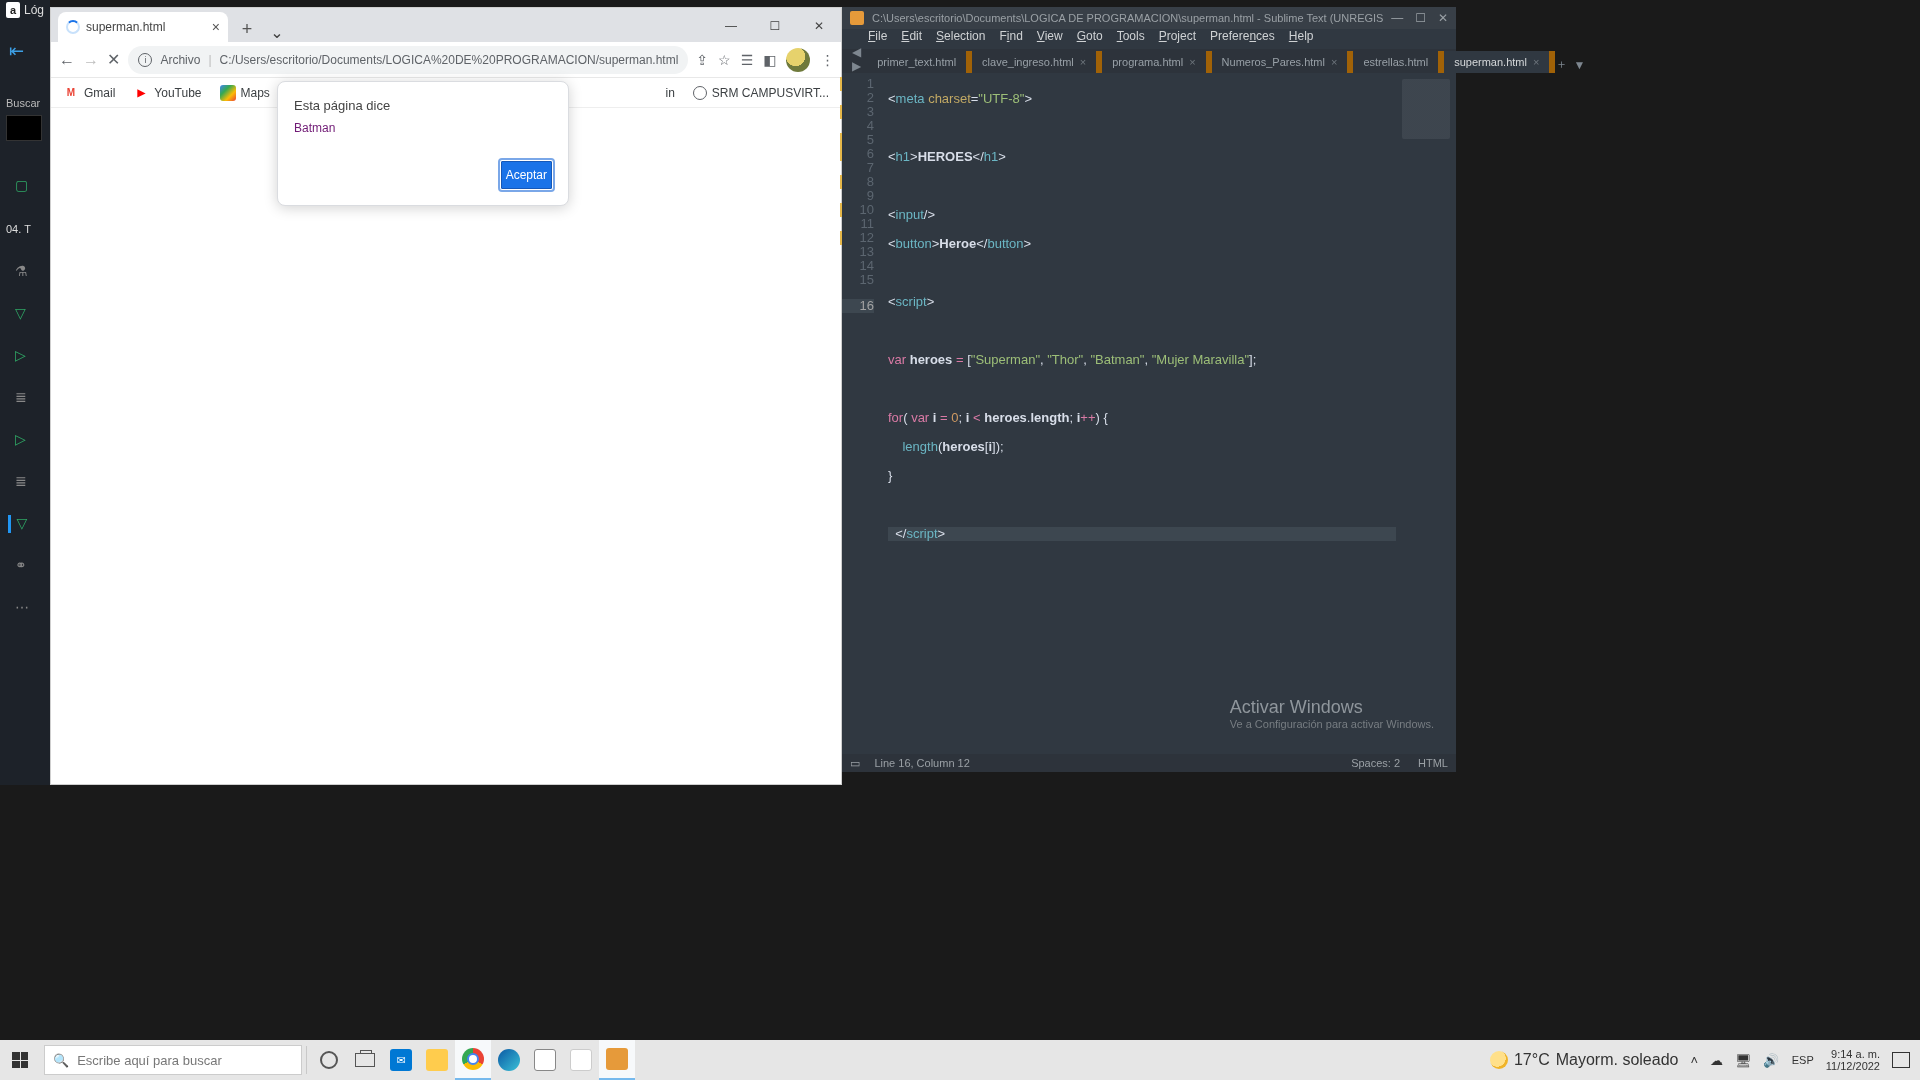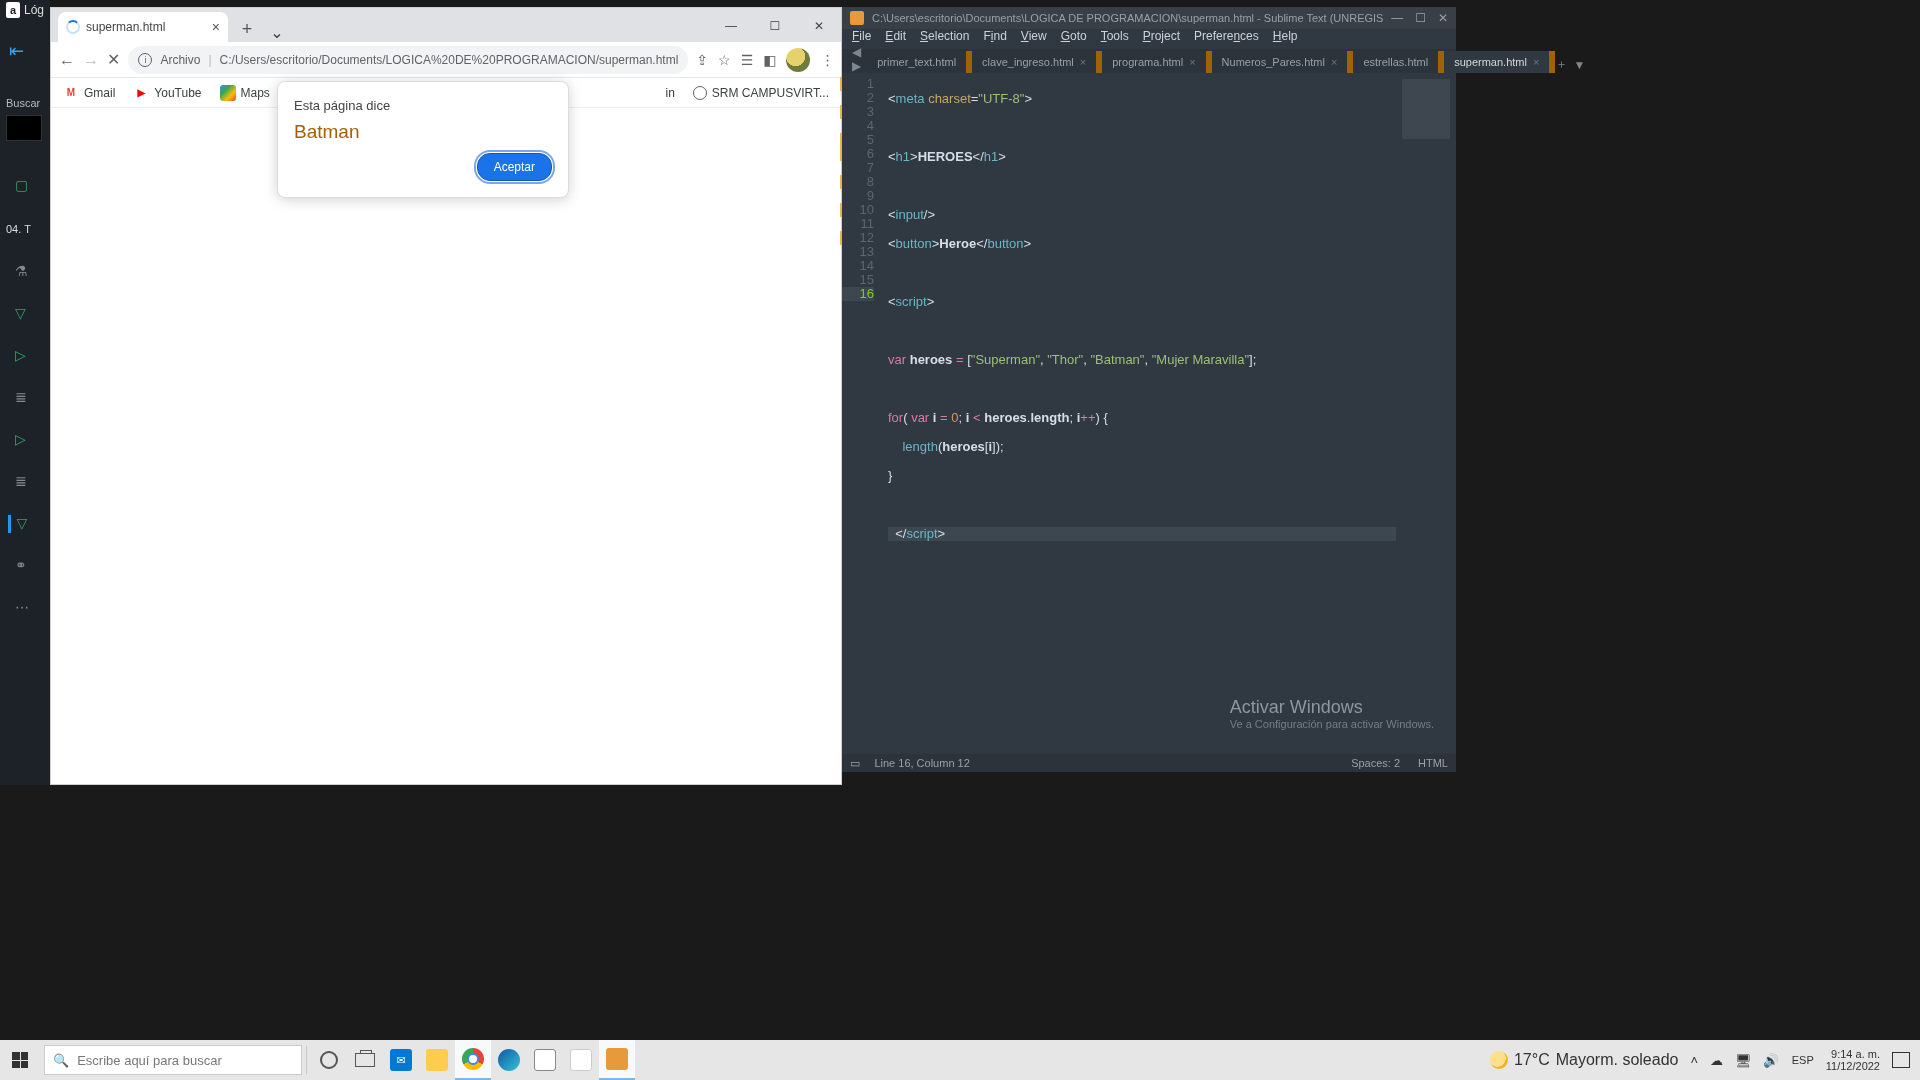--- a/index.html
+++ b/index.html
@@ -38,43 +38,43 @@
 .bm { display:flex; align-items:center; gap:5px;}
 .bm .ic { width:16px; height:16px; border-radius:3px; display:flex; align-items:center; justify-content:center; font-size:10px; font-weight:bold;}
 .ic-gmail { color:#ea4335;}
 .ic-yt { color:#ff0000;}
 .ic-maps { background:linear-gradient(135deg,#4285f4,#34a853,#fbbc05,#ea4335); border-radius:2px;}
 .ic-m { color:#aa3355; font-family:serif;}
 .ic-srm { width:14px; height:14px; border:1.5px solid #5f6368; border-radius:50%;}
 .chrome-body { flex:1; background:#fff; position:relative;}
 .js-dialog { position:absolute; left:226px; top:-27px; width:292px; background:#fff; border:1px solid #dadce0; border-radius:8px; box-shadow:0 2px 14px rgba(0,0,0,.18); padding:16px; }
 .js-dialog .dlg-title { font-size:13px; color:#444; margin-bottom:8px;}
-.js-dialog .dlg-msg { font-size:19px; color:#a16207; margin-bottom:10px;}
+.js-dialog .dlg-msg { font-size:12px; color:#701a75; margin-bottom:26px;}
 .js-dialog .dlg-actions { display:flex; justify-content:flex-end;}
-.js-dialog button { background:#1a73e8; color:#fff; border:1px solid #1558b8; padding:6px 16px; border-radius:13px; font-size:12px; cursor:pointer; outline:2px solid #7aa7e8; outline-offset:1px;}
+.js-dialog button { background:#1a73e8; color:#fff; border:1px solid #1558b8; padding:6px 4px; border-radius:1px; font-size:12px; cursor:pointer; outline:2px solid #7aa7e8; outline-offset:1px;}
 
 
 .sublime { position:absolute; left:842px; top:7px; width:614px; height:765px; background:#303841; color:#cfd2d4; display:flex; flex-direction:column; font-size:12px;}
 .sublime-title { height:22px; background:#383f47; display:flex; align-items:center; padding:0 8px; gap:8px;}
 .st-logo { width:14px; height:14px; background:#e69a3a; border-radius:2px;}
 .st-title-txt { flex:1; color:#9aa0a5; font-size:11px; white-space:nowrap; overflow:hidden;}
 .st-winctl { display:flex; gap:12px; color:#9aa0a5;}
-.sublime-menu { height:20px; display:flex; gap:14px; padding:0 10px; color:#cfd2d4; font-size:12px;}
+.sublime-menu { height:20px; display:flex; gap:14px; padding:0 26px; color:#cfd2d4; font-size:12px;}
 .sublime-menu span u { text-decoration:underline; }
 .sublime-tabs { height:24px; background:#2d333b; display:flex; align-items:flex-end; padding-left:4px; }
 .st-navarrows{ display:flex; align-items:center; gap:2px; padding:0 6px; color:#7e8790;}
 .st-tab { height:22px; padding:0 10px; display:flex; align-items:center; gap:6px; font-size:11px; color:#98a0a7; border-right:6px solid #a16207; background:#2d333b;}
 .st-tab .tc { color:#6e767d; font-size:11px;}
 .st-tab.active { background:#303841; color:#d5d8da;}
 .st-tabend { margin-left:auto; display:flex; align-items:center; gap:6px; padding-right:6px; color:#7e8790; }
 .editor { flex:1; display:flex; background:#303841; font-family: Consolas, monospace; font-size:13px; position:relative;}
 .gutter { width:40px; background:#303841; color:#5c6670; text-align:right; padding:4px 8px 0 0; }
 .gutter div { height:14px; line-height:14px;}
 .gutter div.bm-on { border-left:2px solid #e6b84a; margin-left:-2px; padding-left:0;}
-.gutter div.sel { background:#3d4750; color:#84cc16;}
+.gutter div.sel { background:#3d4750; color:#a3a3a3;margin-top:12px;}
 .code { flex:1; padding:4px 0 0 6px; white-space:pre; color:#d8dee9; }
 .code .line { height:14px; line-height:14px;}
 .code .line.sel { background:#3d4750;}
 .c-tag { color:#6bb6c4;} 
 .c-key { color:#d97aa5;}  
 .c-attr{ color:#c2a964;}
 .c-str { color:#9dbf78;}
 .c-num { color:#d09a62;}
 .c-id  { color:#d8dee9;font-weight:bold;}
 .c-op  { color:#d97aa5;}

